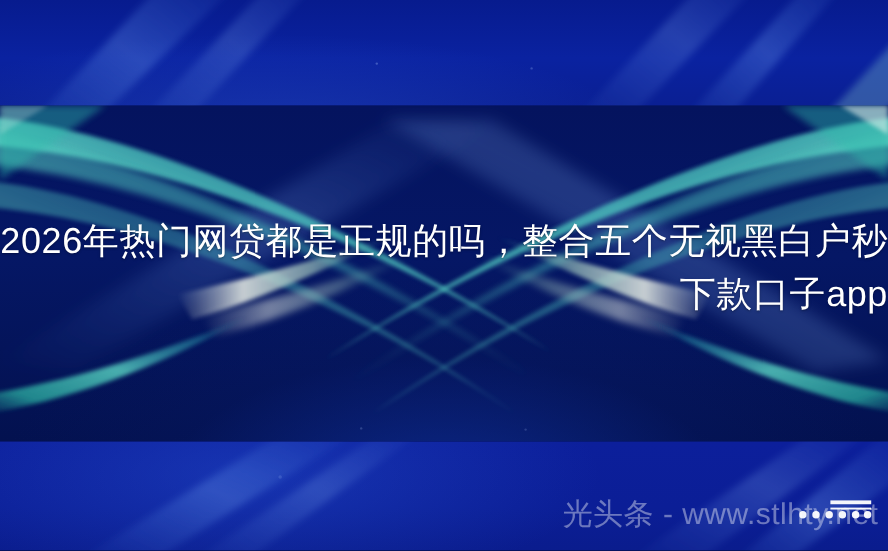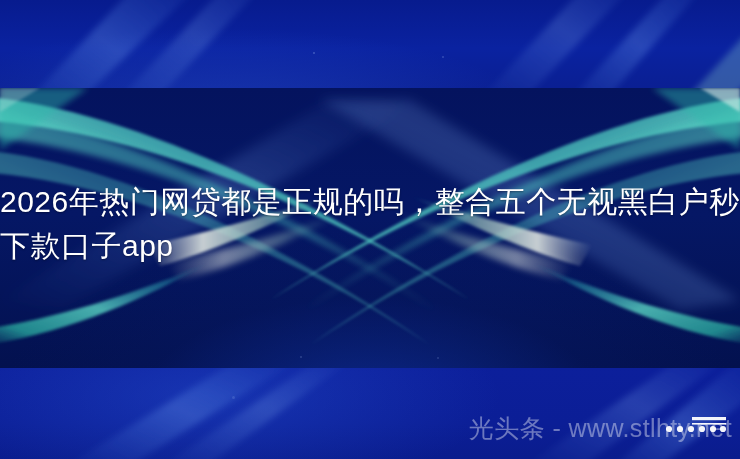--- a/index.html
+++ b/index.html
@@ -32,21 +32,21 @@
     background:radial-gradient(ellipse 55% 150% at 28% 30%,rgba(40,85,215,.40) 0%,rgba(0,0,0,0) 72%);
   }
 
   
   .art{position:absolute;left:0;top:0;width:740px;height:459px;pointer-events:none;}
   .art svg{display:block;}
 
   
   #headline{
     position:absolute;left:0;top:180px;width:740px;
-    text-align:left;
+    text-align:right;
     color:#ffffff;
     font-size:30px;
     line-height:44px;
     letter-spacing:.5px;
     white-space:pre-line;
     text-shadow:0 1px 2px rgba(0,0,0,.35);
   }
 
   
   #watermark{

